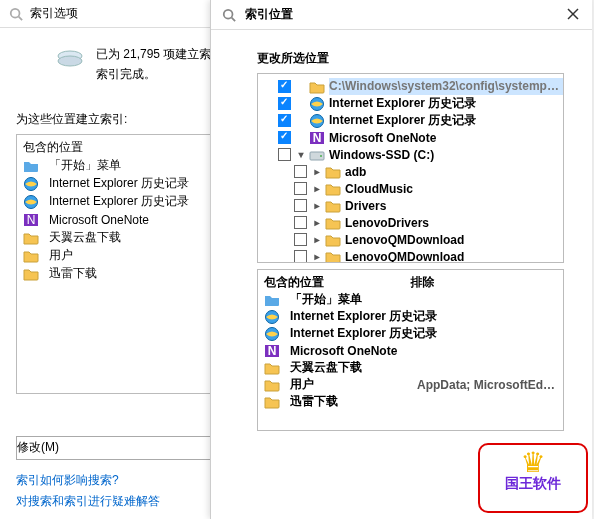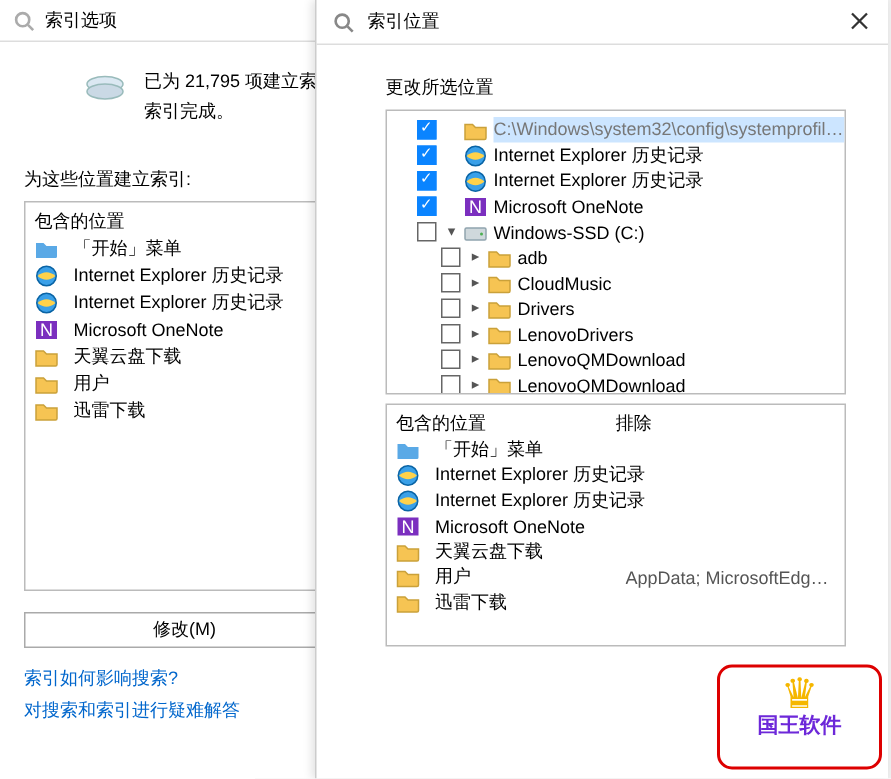--- a/index.html
+++ b/index.html
@@ -11,26 +11,26 @@
   .owin .titlebar .ico { width:16px; height:16px; margin-right:6px; opacity:.7; display:flex; align-items:center; justify-content:center;}
   .owin .body { padding:10px 16px; }
   .stat { display:flex; align-items:flex-start; gap:12px; padding:6px 40px 16px; }
   .stat .drv { width:28px; height:22px; margin-top:4px; }
   .stat .lines { line-height:1.7; }
   .sect-label { margin:10px 0 6px 0; }
   .box { border:1px solid #bbb; background:#fff; padding:4px 6px; }
   .loc-list .row { display:flex; align-items:center; gap:6px; height:18px; }
   .loc-list .lbl { white-space:nowrap; }
   .btnrow { display:flex; gap:20px; margin-top:14px; }
-  .btn { flex:1; height:24px; border:1px solid #aaa; background:#fff; display:flex; align-items:center; justify-content:center; gap:4px; cursor:pointer;}
+  .btn { flex:1; height:24px; border:1px solid #aaa; background:#fff; display:flex; align-items:center; justify-content:flex-start; gap:4px; cursor:pointer;margin-top:28px;}
   .links { margin-top:10px; }
   .links a { color:#0066cc; text-decoration:none; display:block; line-height:1.8;}
 
   
-  .fwin { position:absolute; left:210px; top:0; width:382px; height:519px; background:#fff; border-left:1px solid #ccc; box-shadow:-2px 0 6px rgba(0,0,0,.12); }
+  .fwin { position:absolute; left:210px; top:0; width:382px; height:519px; background:#fff; border-left:1px solid #ccc; box-shadow:-2px 0 6px rgba(0,0,0,.12);font-weight:bold; }
   .fwin .titlebar { display:flex; align-items:center; height:30px; padding:0 10px; border-bottom:1px solid #ddd; }
   .fwin .titlebar .ico { width:16px; height:16px; margin-right:8px; display:flex; align-items:center; justify-content:center;}
   .fwin .titlebar .spacer{flex:1;}
   .close { width:16px; height:16px; cursor:pointer; }
   .fbody { padding:10px 28px;margin-left:18px; }
 
   .tree-box { border:1px solid #bbb; background:#fff; height:190px; overflow:hidden; padding:4px 0; }
   .tr { display:flex; align-items:center; height:17px; padding-left:4px; }
   .cb { width:13px; height:13px; border:1px solid #666; margin-right:4px; flex:none; position:relative; background:#fff;}
   .cb.on { background:#0a84ff; border-color:#0a84ff; }

